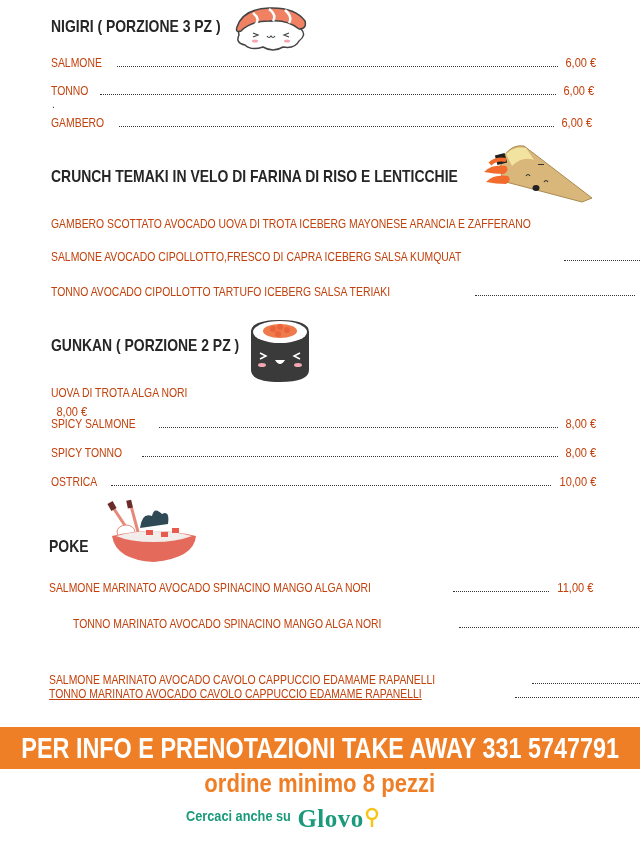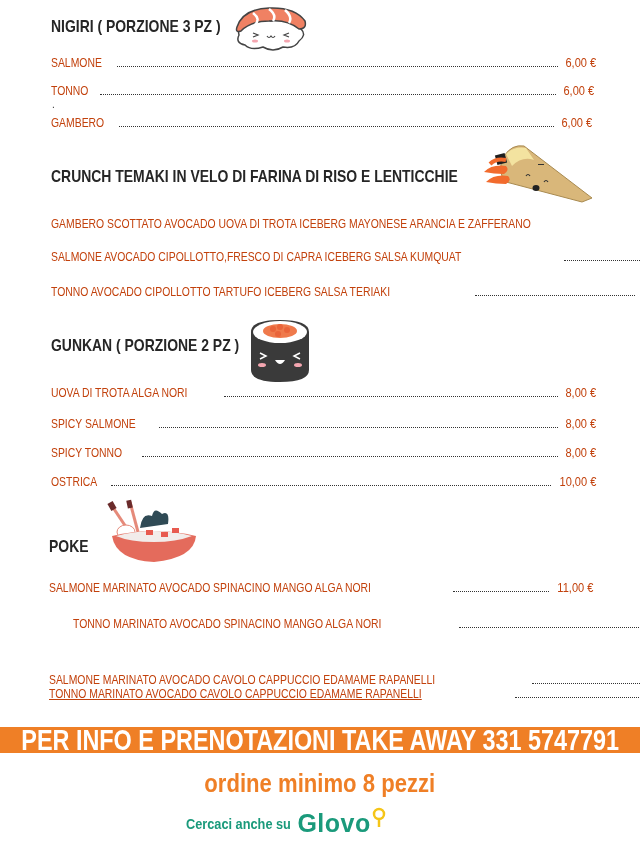--- a/index.html
+++ b/index.html
@@ -16,42 +16,42 @@
       position:absolute; display:flex; align-items:baseline;
       font-size:13px; color:#c2410c; white-space:nowrap;
     }
     .row .name { transform:scaleX(0.8); transform-origin:left center; display:inline-block; }
     .row .dots {
       flex:1; border-bottom:1px dotted #333; margin:0 2px; height:1px; align-self:flex-end; margin-bottom:3px;
     }
     .row .price { transform:scaleX(0.85); transform-origin:right center; display:inline-block; }
     .stray-dot { position:absolute; left:52px; top:99px; font-size:10px; color:#333; }
     .banner {
-      position:absolute; left:0; top:727px; width:640px; height:26px; background:#ef7f26;
+      position:absolute; left:0; top:727px; width:640px; height:42px; background:#ef7f26;
       display:flex; align-items:center; justify-content:center;
     }
     .banner span {
       color:#ffffff; font-weight:bold; font-size:30px; white-space:nowrap;
       transform:scaleX(0.78); display:inline-block;
     }
     .minorder {
       position:absolute; left:0; width:640px; top:768px; text-align:center;
     }
     .minorder span {
       color:#ef7f26; font-weight:bold; font-size:26px; display:inline-block; transform:scaleX(0.85);
     }
     .glovo {
-      position:absolute; left:186px; top:807px; display:flex; align-items:center;
+      position:absolute; left:186px; top:807px; display:flex; align-items:flex-start;
     }
     .glovo .cerca {
       color:#1a9a7b; font-weight:bold; font-size:15px; display:inline-block; transform:scaleX(0.85);
       transform-origin:left bottom; margin-right:-12px;
     }
     .glovo .brand {
-      color:#1a9a7b; font-weight:bold; font-size:25px; letter-spacing:0.5px; line-height:24px;
+      color:#1a9a7b; font-weight:bold; font-size:25px; letter-spacing:0.5px; line-height:24px;font-family:Liberation Serif, serif;
     }
     .icon { position:absolute; }
   </style>
 </head>
 <body>
 
 <div class="heading" style="left:51px; top:17px;">NIGIRI ( PORZIONE 3 PZ )</div>
 <svg class="icon" style="left:233px; top:5px;" width="76" height="48" viewBox="0 0 76 48">
   <path d="M6 30 Q4 22 10 20 Q14 14 22 16 Q30 12 38 16 Q48 12 56 17 Q66 16 68 24 Q74 30 66 36 Q62 44 50 42 Q40 48 30 42 Q18 46 12 40 Q2 38 6 30Z" fill="#fff" stroke="#444" stroke-width="1.5"></path>
   <path d="M4 22 Q10 4 36 3 Q62 2 72 16 Q74 24 66 24 Q54 14 36 16 Q18 16 8 26 Q2 28 4 22Z" fill="#f08163" stroke="#444" stroke-width="1.5"></path>
@@ -115,21 +115,21 @@
   <circle cx="24" cy="11" r="3" fill="#e9643a"></circle>
     <circle cx="31" cy="9" r="3" fill="#e9643a"></circle>
     <circle cx="38" cy="12" r="3" fill="#e9643a"></circle>
     <circle cx="29" cy="16" r="3" fill="#e9643a"></circle>
   <path d="M11 35 l6 3 l-6 3 M51 35 l-6 3 l6 3" stroke="#fff" stroke-width="1.5" fill="none"></path>
   <path d="M26 42 q5 8 10 0Z" fill="#fff"></path>
   <ellipse cx="13" cy="47" rx="4" ry="2" fill="#f4a6b0"></ellipse>
   <ellipse cx="49" cy="47" rx="4" ry="2" fill="#f4a6b0"></ellipse>
 </svg>
 
-<div class="row" style="left:51px; top:385px; width:545px;">
+<div class="row" style="left:51px; top:385px; width:545px;flex-direction:column;">
   <span class="name">UOVA DI TROTA ALGA NORI</span>
   <span class="dots"></span>
   <span class="price">8,00 €</span>
 </div>
 <div class="row" style="left:51px; top:416px; width:545px;">
   <span class="name">SPICY SALMONE</span>
   <span class="dots"></span>
   <span class="price">8,00 €</span>
 </div>
 <div class="row" style="left:51px; top:445px; width:545px;">

